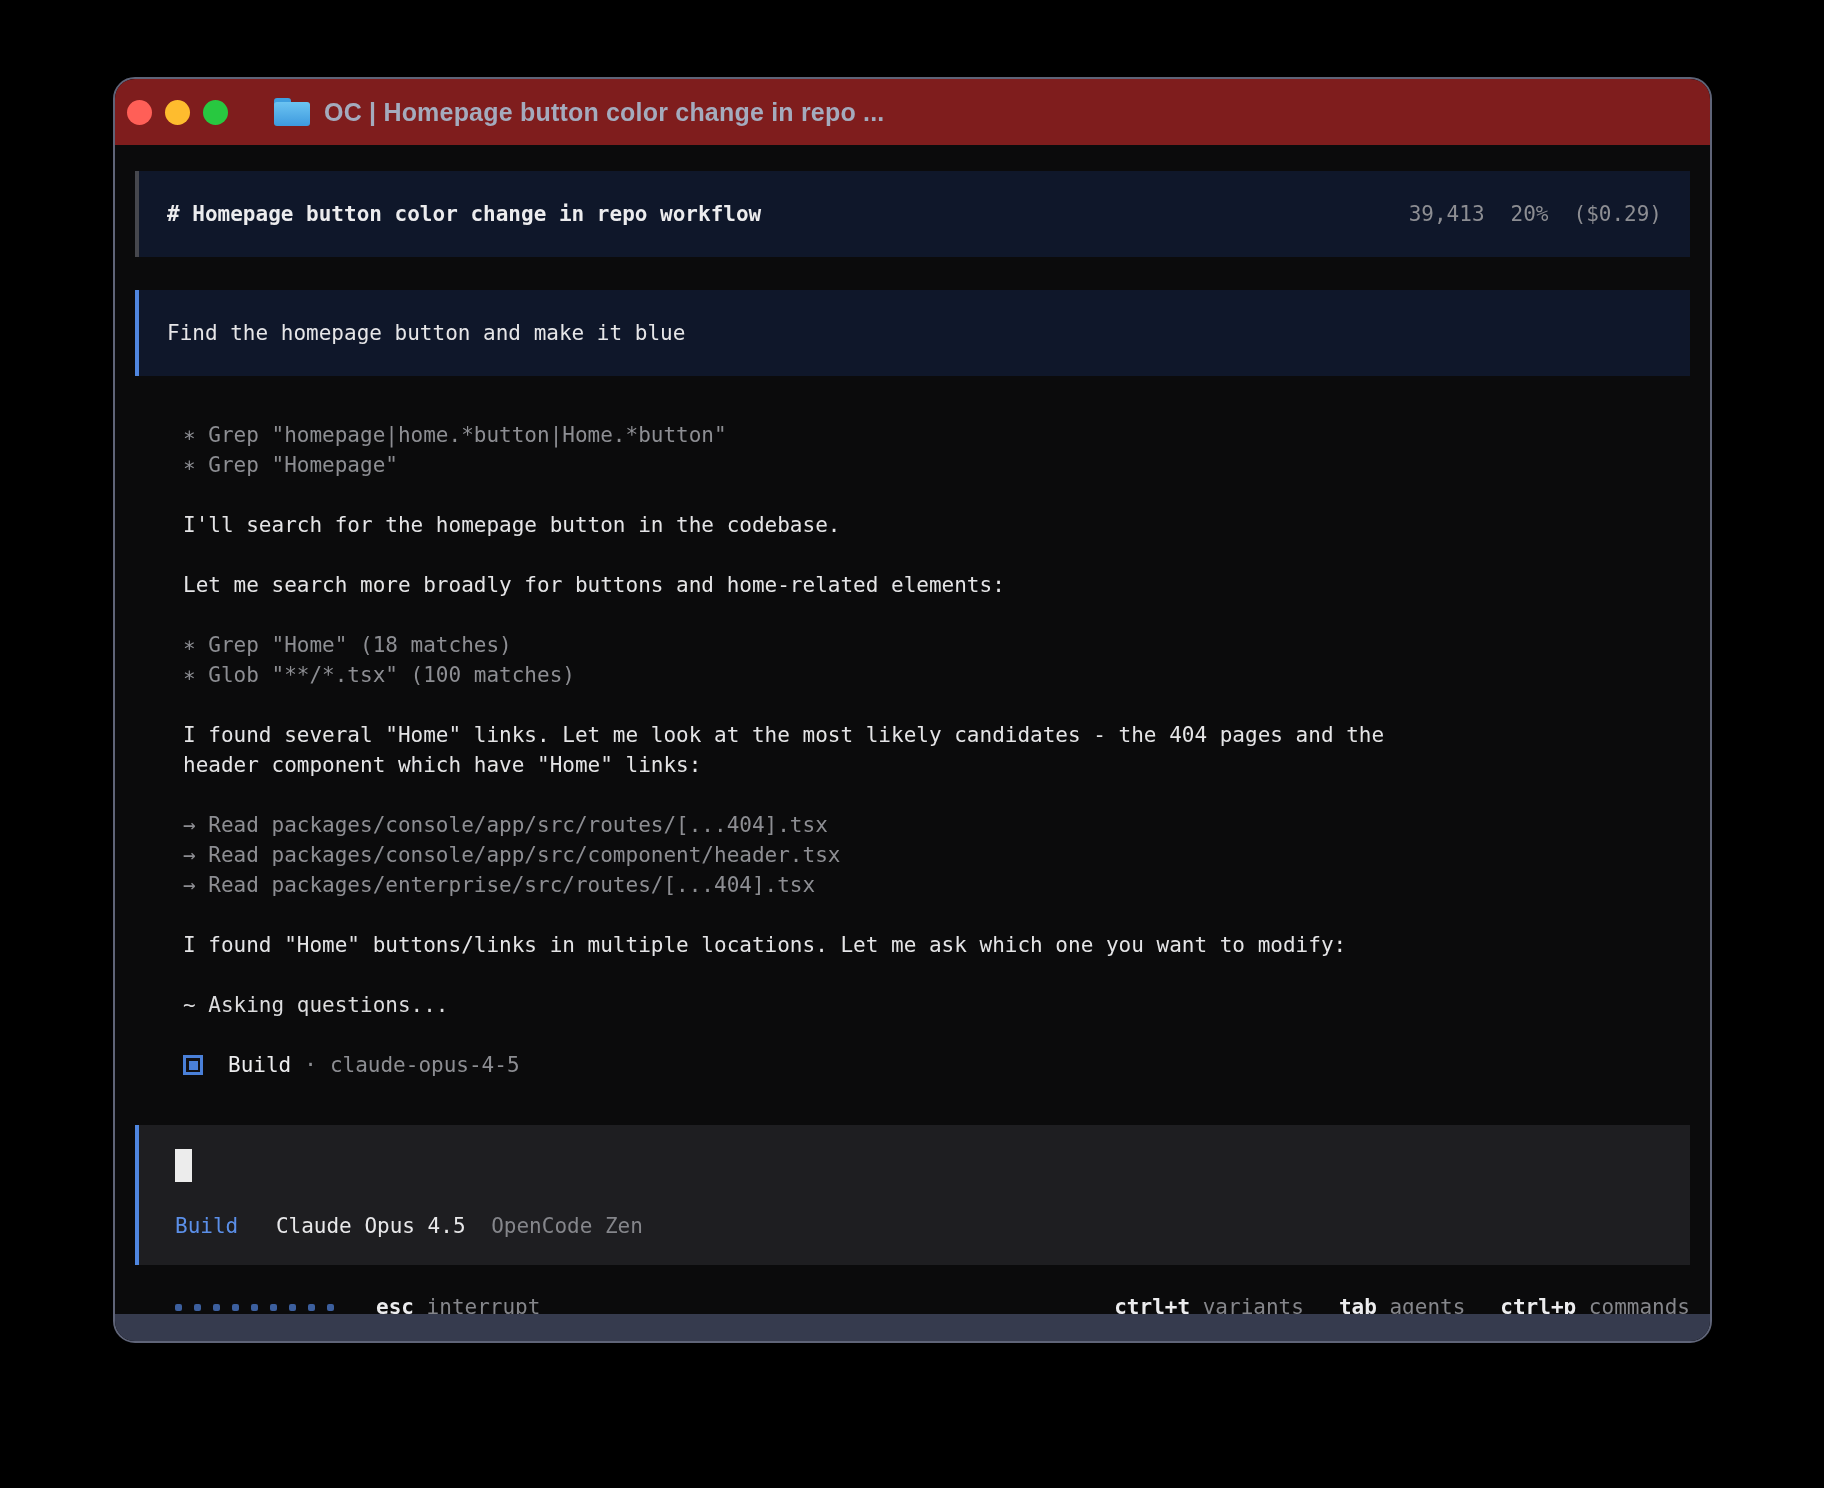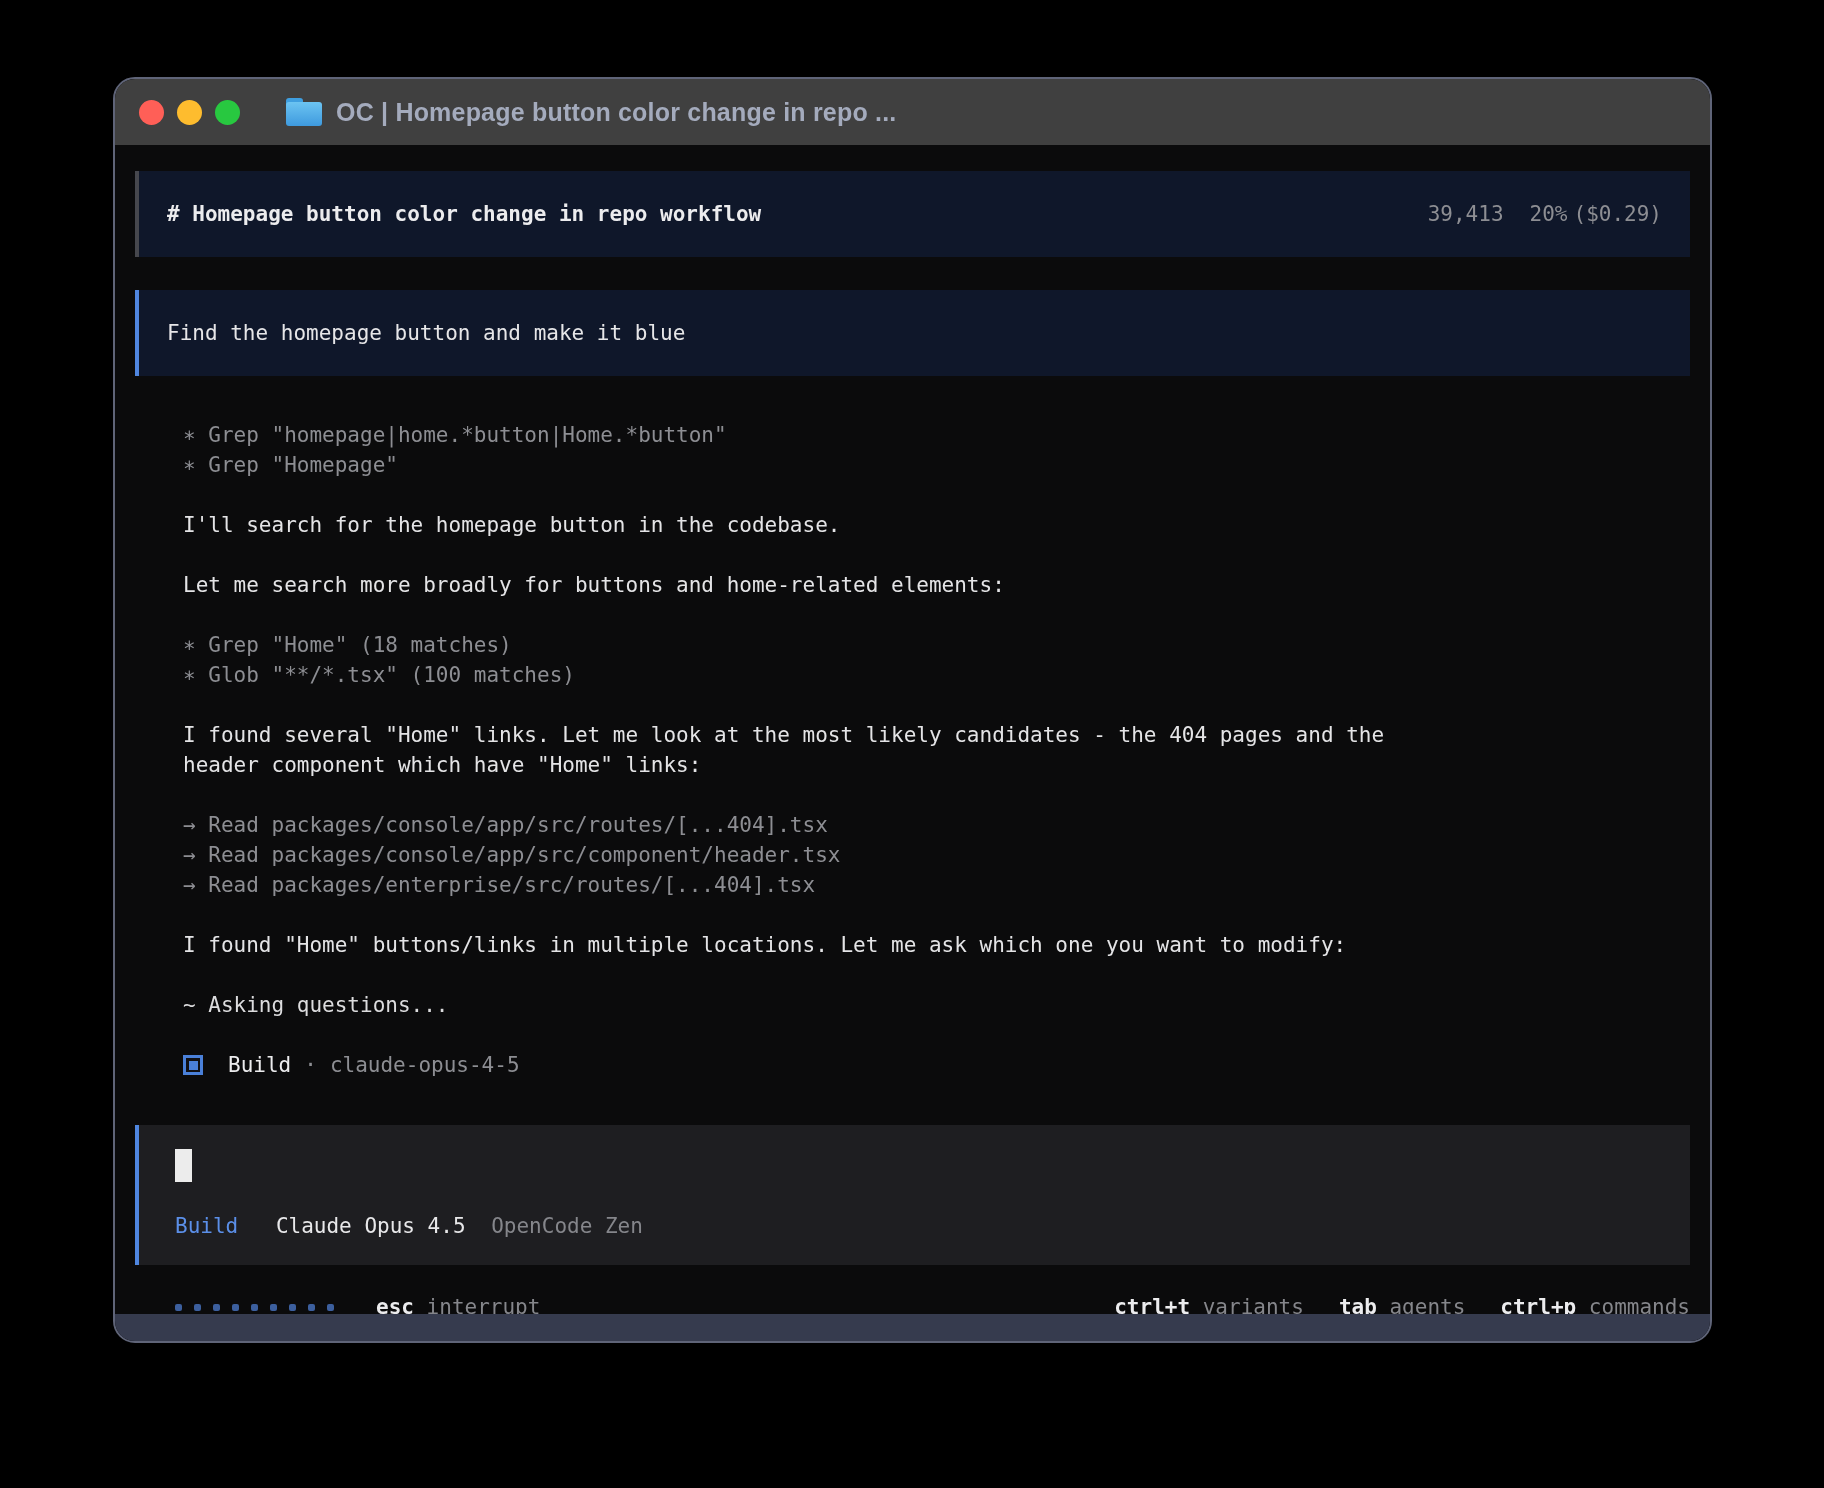--- a/index.html
+++ b/index.html
@@ -14,24 +14,24 @@
     border: 2px solid #5f6478;
     border-radius: 22px;
     overflow: hidden;
     display: flex;
     flex-direction: column;
   }
 
   
   .titlebar {
     height: 66px;
-    background: #404040;
-    display: flex;
-    align-items: center;
-    padding-left: 24px;
+    background: #7f1d1d;
+    display: flex;
+    align-items: center;
+    padding-left: 12px;
     flex: 0 0 auto;
   }
   .traffic { display: flex; gap: 13px; align-items: center; }
   .light { width: 25px; height: 25px; border-radius: 50%; }
   .light.red    { background: #ff5f57; }
   .light.yellow { background: #febc2e; }
   .light.green  { background: #28c840; }
   .folder {
     margin-left: 46px;
     width: 36px; height: 28px;
@@ -77,21 +77,21 @@
   .panel.blue-border { border-left-color: #4f86e0; }
 
   .session-header {
     display: flex;
     justify-content: space-between;
     align-items: center;
   }
   .session-title { color: #ececee; font-weight: bold; }
   .session-stats { color: #8d8e93; display: flex; gap: 0; }
   .session-stats .tokens { margin-right: 26px; }
-  .session-stats .pct { margin-right: 6px; }
+  .session-stats .pct { margin-right: 25px; }
 
   .user-message { margin-top: 33px; color: #e6e6e8; }
 
   .thread {
     margin: 44px 0 0 48px;
     color: #e4e4e6;
   }
   .thread .para { margin-bottom: 30px; }
   .msg-text { color: #e4e4e6; max-width: 1260px; }
   .tool-line { color: #8d8e93; }

